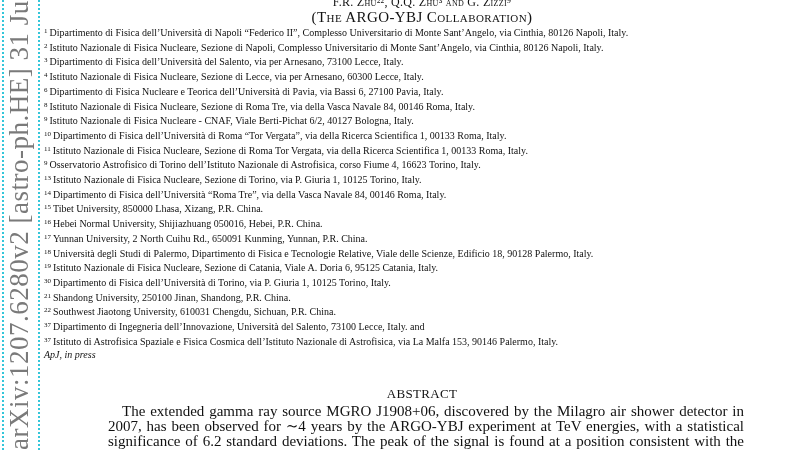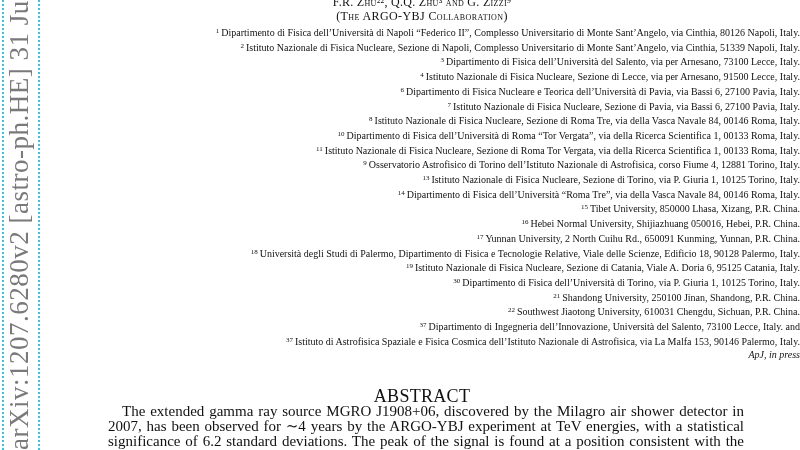--- a/index.html
+++ b/index.html
@@ -24,31 +24,31 @@
     }
     .page {
       position: absolute; left: 44px; top: 0; width: 756px; height: 375px;
     }
     .authors {
       position: absolute; top: -5px; left: 0; width: 756px; text-align: center;
       font-size: 12px; letter-spacing: 0.3px; font-variant: small-caps;
     }
     .collab {
       position: absolute; top: 9px; left: 0; width: 756px; text-align: center;
-      font-size: 12px; font-variant: small-caps; letter-spacing: 0.4px;
+      font-size: 15px; font-variant: small-caps; letter-spacing: 0.4px;
     }
     .affils {
-      position: absolute; top: 25px; left: 0; width: 756px; text-align: right;
+      position: absolute; top: 25px; left: 0; width: 756px; text-align: left;
       font-size: 10px; line-height: 13.7px;
     }
     .affil sup { font-size: 7px; vertical-align: 3px; margin-right: 2px; }
     .journal { font-style: italic; }
     .abstract-title {
       position: absolute; top: 386px; left: 0; width: 756px; text-align: center;
-      font-size: 18px; letter-spacing: 0.3px;
+      font-size: 13px; letter-spacing: 0.3px;
     }
     .abstract-body {
       position: absolute; top: 404px; left: 64px; width: 636px;
       font-size: 15px; line-height: 15px; text-align: justify;
     }
     .abstract-body p { margin: 0; text-indent: 14px; }
   </style>
 </head>
 <body>
 
@@ -57,29 +57,29 @@
   <div class="dotline l2"></div>
   <div class="arxiv-id">arXiv:1207.6280v2  [astro-ph.HE]  31 Jul</div>
 </div>
 
 <div class="page">
   <div class="authors">F.R. Zhu²², Q.Q. Zhu³ and G. Zizzi⁹</div>
   <div class="collab">(The ARGO-YBJ Collaboration)</div>
 
   <div class="affils">
     <div class="affil"><sup>1</sup><span>Dipartimento di Fisica dell’Università di Napoli “Federico II”, Complesso Universitario di Monte Sant’Angelo, via Cinthia, 80126 Napoli, Italy.</span></div>
-    <div class="affil"><sup>2</sup><span>Istituto Nazionale di Fisica Nucleare, Sezione di Napoli, Complesso Universitario di Monte Sant’Angelo, via Cinthia, 51339 Napoli, Italy.</span></div>
+    <div class="affil"><sup>2</sup><span>Istituto Nazionale di Fisica Nucleare, Sezione di Napoli, Complesso Universitario di Monte Sant’Angelo, via Cinthia, 80126 Napoli, Italy.</span></div>
     <div class="affil"><sup>3</sup><span>Dipartimento di Fisica dell’Università del Salento, via per Arnesano, 73100 Lecce, Italy.</span></div>
-    <div class="affil"><sup>4</sup><span>Istituto Nazionale di Fisica Nucleare, Sezione di Lecce, via per Arnesano, 91500 Lecce, Italy.</span></div>
+    <div class="affil"><sup>4</sup><span>Istituto Nazionale di Fisica Nucleare, Sezione di Lecce, via per Arnesano, 60300 Lecce, Italy.</span></div>
     <div class="affil"><sup>6</sup><span>Dipartimento di Fisica Nucleare e Teorica dell’Università di Pavia, via Bassi 6, 27100 Pavia, Italy.</span></div>
-    <div class="affil"><sup>7</sup><span>Istituto Nazionale di Fisica Nucleare, Sezione di Pavia, via Bassi 6, 27100 Pavia, Italy.</span></div>
     <div class="affil"><sup>8</sup><span>Istituto Nazionale di Fisica Nucleare, Sezione di Roma Tre, via della Vasca Navale 84, 00146 Roma, Italy.</span></div>
+    <div class="affil"><sup>9</sup><span>Istituto Nazionale di Fisica Nucleare - CNAF, Viale Berti-Pichat 6/2, 40127 Bologna, Italy.</span></div>
     <div class="affil"><sup>10</sup><span>Dipartimento di Fisica dell’Università di Roma “Tor Vergata”, via della Ricerca Scientifica 1, 00133 Roma, Italy.</span></div>
     <div class="affil"><sup>11</sup><span>Istituto Nazionale di Fisica Nucleare, Sezione di Roma Tor Vergata, via della Ricerca Scientifica 1, 00133 Roma, Italy.</span></div>
-    <div class="affil"><sup>9</sup><span>Osservatorio Astrofisico di Torino dell’Istituto Nazionale di Astrofisica, corso Fiume 4, 12881 Torino, Italy.</span></div>
+    <div class="affil"><sup>9</sup><span>Osservatorio Astrofisico di Torino dell’Istituto Nazionale di Astrofisica, corso Fiume 4, 16623 Torino, Italy.</span></div>
     <div class="affil"><sup>13</sup><span>Istituto Nazionale di Fisica Nucleare, Sezione di Torino, via P. Giuria 1, 10125 Torino, Italy.</span></div>
     <div class="affil"><sup>14</sup><span>Dipartimento di Fisica dell’Università “Roma Tre”, via della Vasca Navale 84, 00146 Roma, Italy.</span></div>
     <div class="affil"><sup>15</sup><span>Tibet University, 850000 Lhasa, Xizang, P.R. China.</span></div>
     <div class="affil"><sup>16</sup><span>Hebei Normal University, Shijiazhuang 050016, Hebei, P.R. China.</span></div>
     <div class="affil"><sup>17</sup><span>Yunnan University, 2 North Cuihu Rd., 650091 Kunming, Yunnan, P.R. China.</span></div>
     <div class="affil"><sup>18</sup><span>Università degli Studi di Palermo, Dipartimento di Fisica e Tecnologie Relative, Viale delle Scienze, Edificio 18, 90128 Palermo, Italy.</span></div>
     <div class="affil"><sup>19</sup><span>Istituto Nazionale di Fisica Nucleare, Sezione di Catania, Viale A. Doria 6, 95125 Catania, Italy.</span></div>
     <div class="affil"><sup>30</sup><span>Dipartimento di Fisica dell’Università di Torino, via P. Giuria 1, 10125 Torino, Italy.</span></div>
     <div class="affil"><sup>21</sup><span>Shandong University, 250100 Jinan, Shandong, P.R. China.</span></div>
     <div class="affil"><sup>22</sup><span>Southwest Jiaotong University, 610031 Chengdu, Sichuan, P.R. China.</span></div>

